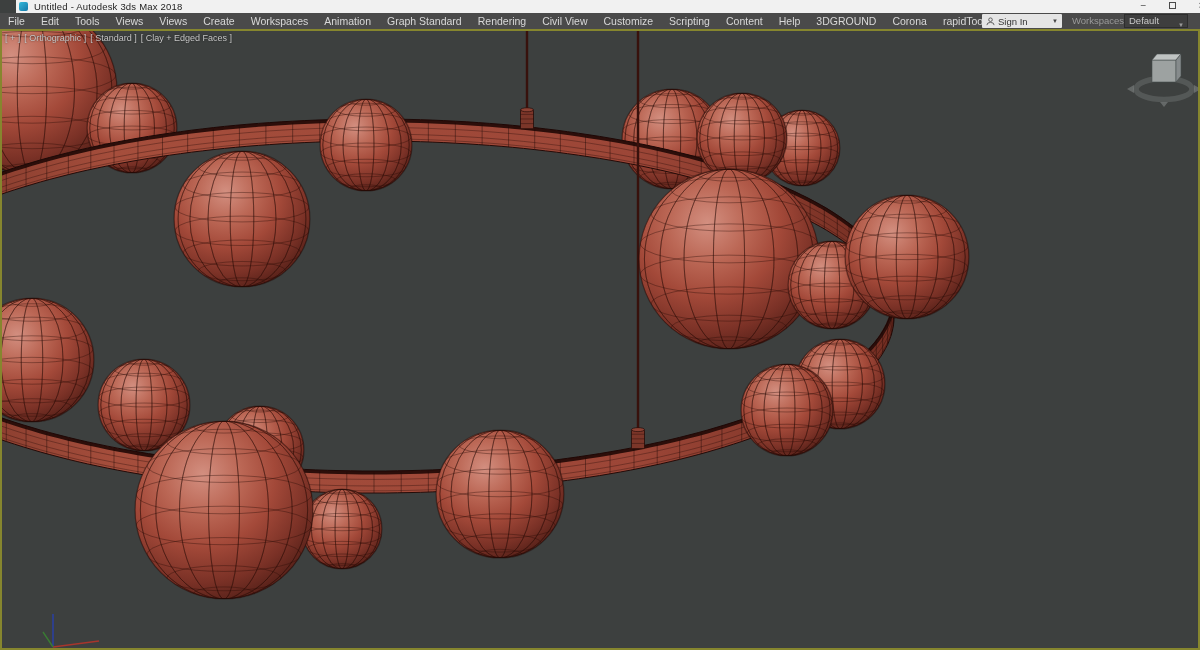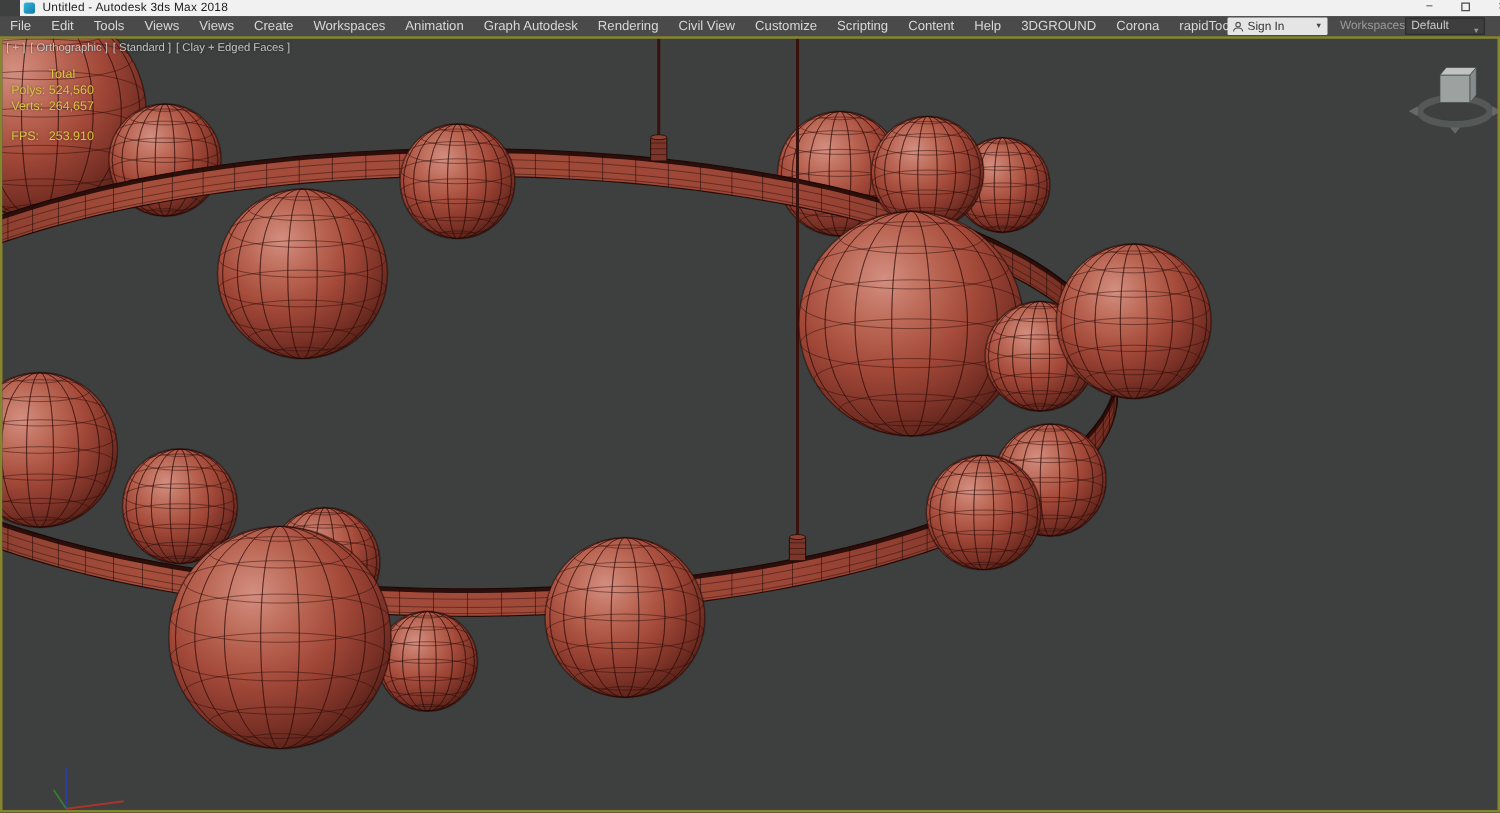--- a/index.html
+++ b/index.html
@@ -67,21 +67,21 @@
 <div class="menubar">
   <div id="menu-items" style="display:flex;">
       <div class="menu-item">File</div>
       <div class="menu-item">Edit</div>
       <div class="menu-item">Tools</div>
       <div class="menu-item">Views</div>
       <div class="menu-item">Views</div>
       <div class="menu-item">Create</div>
       <div class="menu-item">Workspaces</div>
       <div class="menu-item">Animation</div>
-      <div class="menu-item">Graph Autodesk</div>
+      <div class="menu-item">Graph Standard</div>
       <div class="menu-item">Rendering</div>
       <div class="menu-item">Civil View</div>
       <div class="menu-item">Customize</div>
       <div class="menu-item">Scripting</div>
       <div class="menu-item">Content</div>
       <div class="menu-item">Help</div>
       <div class="menu-item">3DGROUND</div>
       <div class="menu-item">Corona</div>
       <div class="menu-item">rapidTools</div>
     </div>
@@ -760,19 +760,13 @@
       </g>
     </svg>
 
   <div class="vp-label">
     <span>[ + ]</span>
     <span>[ Orthographic ]</span>
     <span>[ Standard ]</span>
     <span>[ Clay + Edged Faces ]</span>
   </div>
 
-  <div class="stats">
-    <div><span class="lbl"></span><span>Total</span></div>
-    <div><span class="lbl">Polys:</span><span>524,560</span></div>
-    <div><span class="lbl">Verts:</span><span>264,657</span></div>
-    <div class="fps-row"><span class="lbl">FPS:</span><span>253.910</span></div>
-  </div>
 </div>
 
 </body></html>

